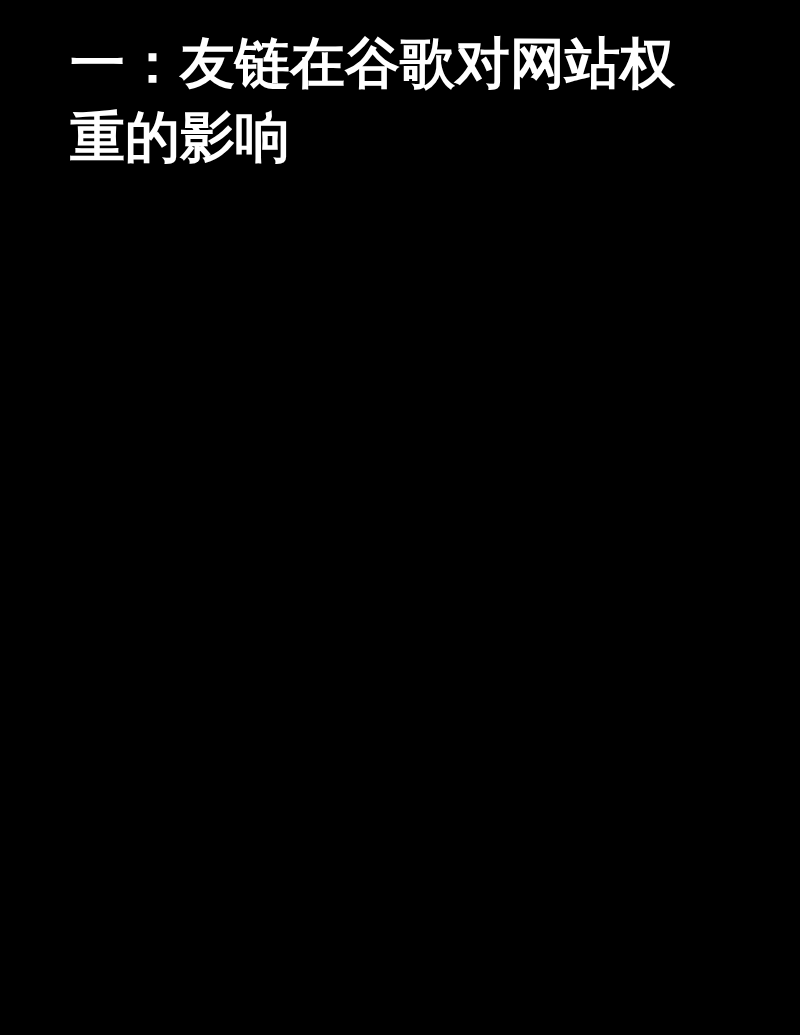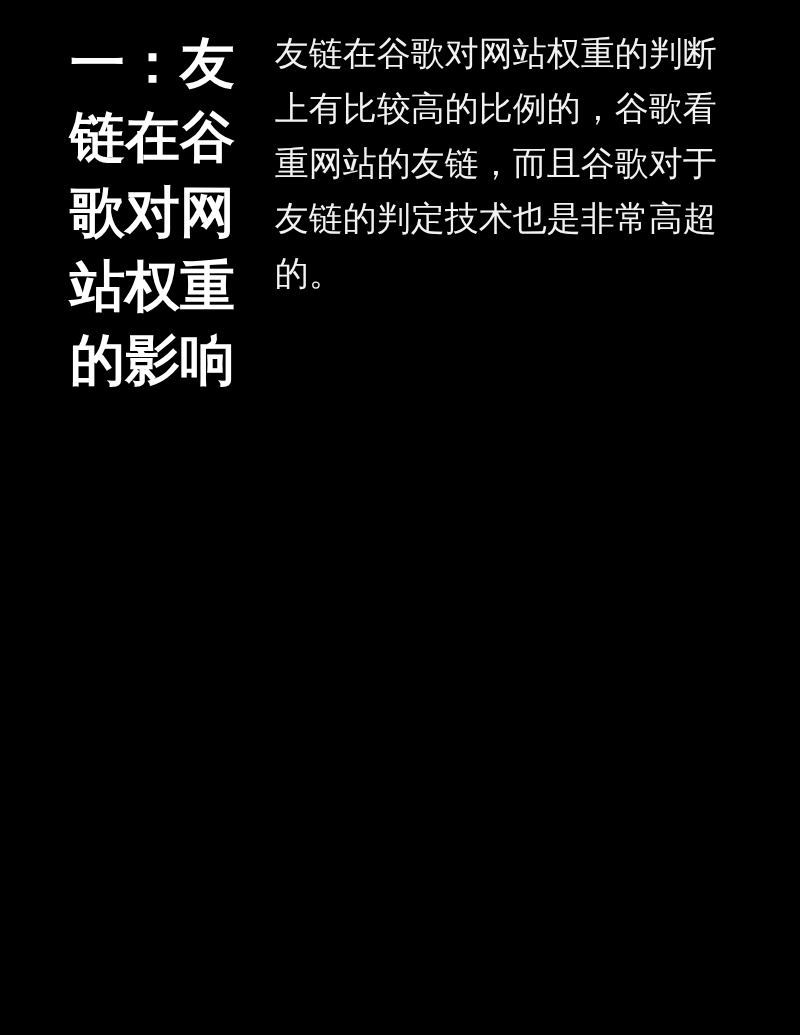--- a/index.html
+++ b/index.html
@@ -14,20 +14,21 @@
     font-family: "Liberation Sans", "DejaVu Sans", sans-serif;
     color: #ffffff;
   }
   .page {
     width: 800px;
     height: 1035px;
     box-sizing: border-box;
     background: #000000;
     padding: 26px 70px 0 70px;
     display: flex;
+    flex-direction: column;
   }
   .heading {
     font-size: 55px;
     line-height: 1.35;
     font-weight: 700;
     letter-spacing: 0px;
     color: #ffffff;
     margin: 0;
     max-width: 620px;
   }
@@ -44,18 +45,17 @@
 </style>
 </head>
 <body>
 
 <div class="page">
 
   <h1 class="heading">一：友链在谷歌对网站权重的影响</h1>
 
   <div class="spacer-lg"></div>
 
-  <p class="body-block">友链在谷歌对网站权重的判断上有比较高的比例的，谷歌看重网站的友链，而且谷歌对于友链的判定技术也是非常高超的。</p>
 
   <div class="spacer-md"></div>
 
 
 </div>
 
 </body></html>

